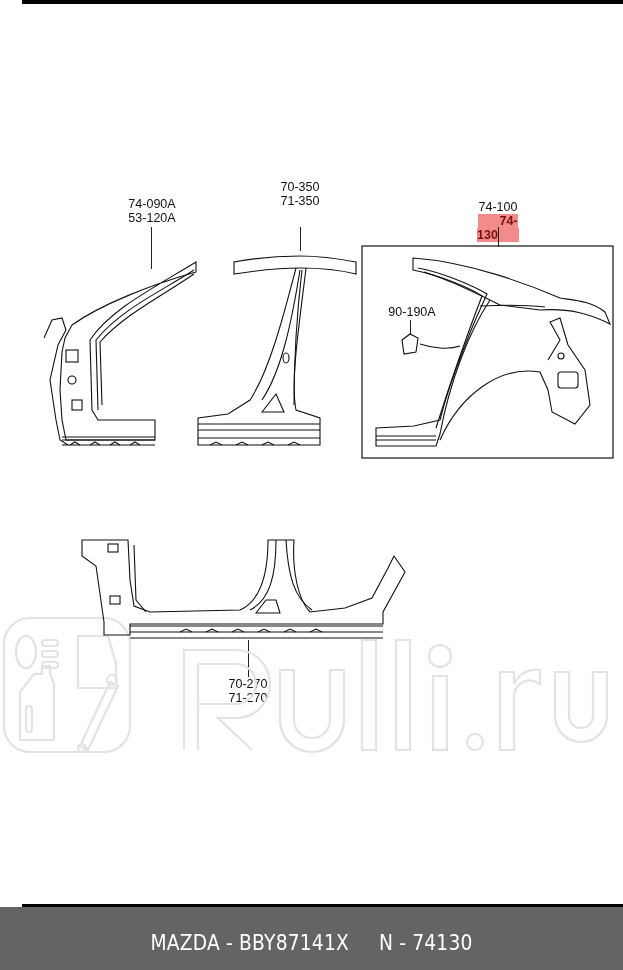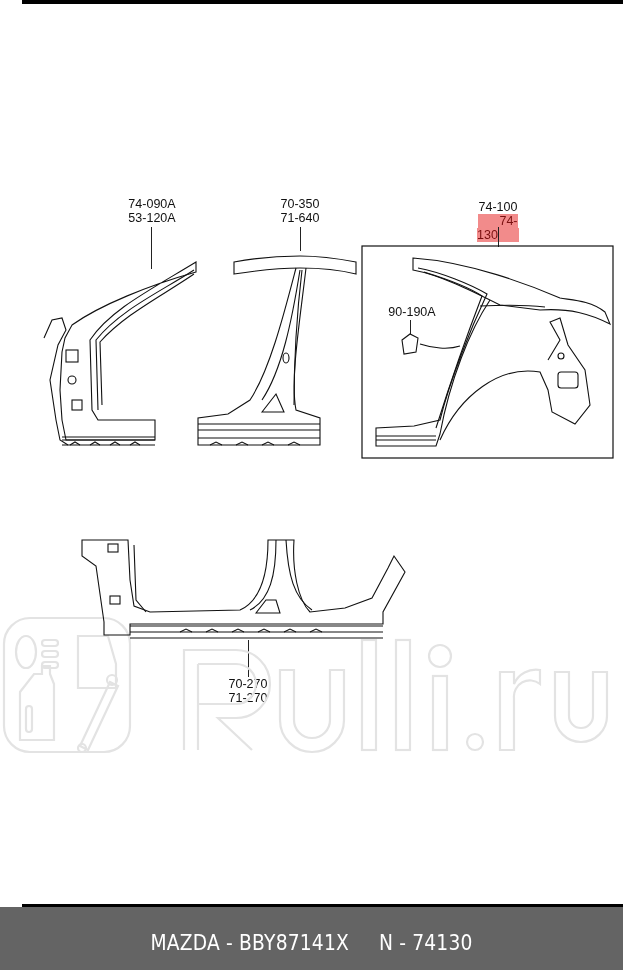--- a/index.html
+++ b/index.html
@@ -1,41 +1,41 @@
 <!DOCTYPE html>
 <html><head>
 <meta charset="utf-8">
 <style>
   html,body{margin:0;padding:0;}
   body{width:623px;height:970px;position:relative;background:#ffffff;overflow:hidden;font-family:"Liberation Sans",sans-serif;}
   .topbar{position:absolute;left:22px;top:0;width:601px;height:4px;background:#000;}
   .label{position:absolute;font-size:12.5px;line-height:14px;color:#111;text-align:center;}
-  .label .hl{background:#f28b8b;color:#7a1010;padding:0 21px;}
+  .label .hl{background:#f28b8b;color:#7a1010;padding:0 21px;font-weight:bold;}
   .leader{position:absolute;width:1px;background:#222;}
   svg.diagram{position:absolute;left:0;top:0;}
   .watermark{position:absolute;left:0;top:600px;width:623px;height:160px;}
   .footer{position:absolute;left:0;top:907px;width:623px;height:63px;background:#646464;}
   .footer-line{position:absolute;left:22px;top:904px;width:601px;height:4px;background:#000;}
   .footer-text{position:absolute;left:0;top:930px;width:623px;text-align:center;color:#fff;font-size:22px;letter-spacing:0.2px;font-family:"DejaVu Sans",sans-serif;font-weight:normal;transform:scaleX(0.85);}
   .footer-text span{margin:0 14px;}
 </style>
 </head>
 <body>
 
 <div class="topbar"></div>
 
 <div class="label" style="left:112px;top:197px;width:80px;">
   <div>74-090A</div>
   <div>53-120A</div>
 </div>
 <div class="leader" style="left:151px;top:227px;height:42px;"></div>
 
-<div class="label" style="left:262px;top:197px;width:76px;">
+<div class="label" style="left:262px;top:180px;width:76px;">
   <div>70-350</div>
-  <div>71-640</div>
+  <div>71-350</div>
 </div>
 <div class="leader" style="left:300px;top:227px;height:24px;"></div>
 
 <div class="label" style="left:460px;top:200px;width:76px;">
   <div>74-100</div>
   <div><span class="hl">74-130</span></div>
 </div>
 <div class="leader" style="left:498px;top:227px;height:20px;"></div>
 
 <div class="label" style="left:380px;top:305px;width:64px;">

